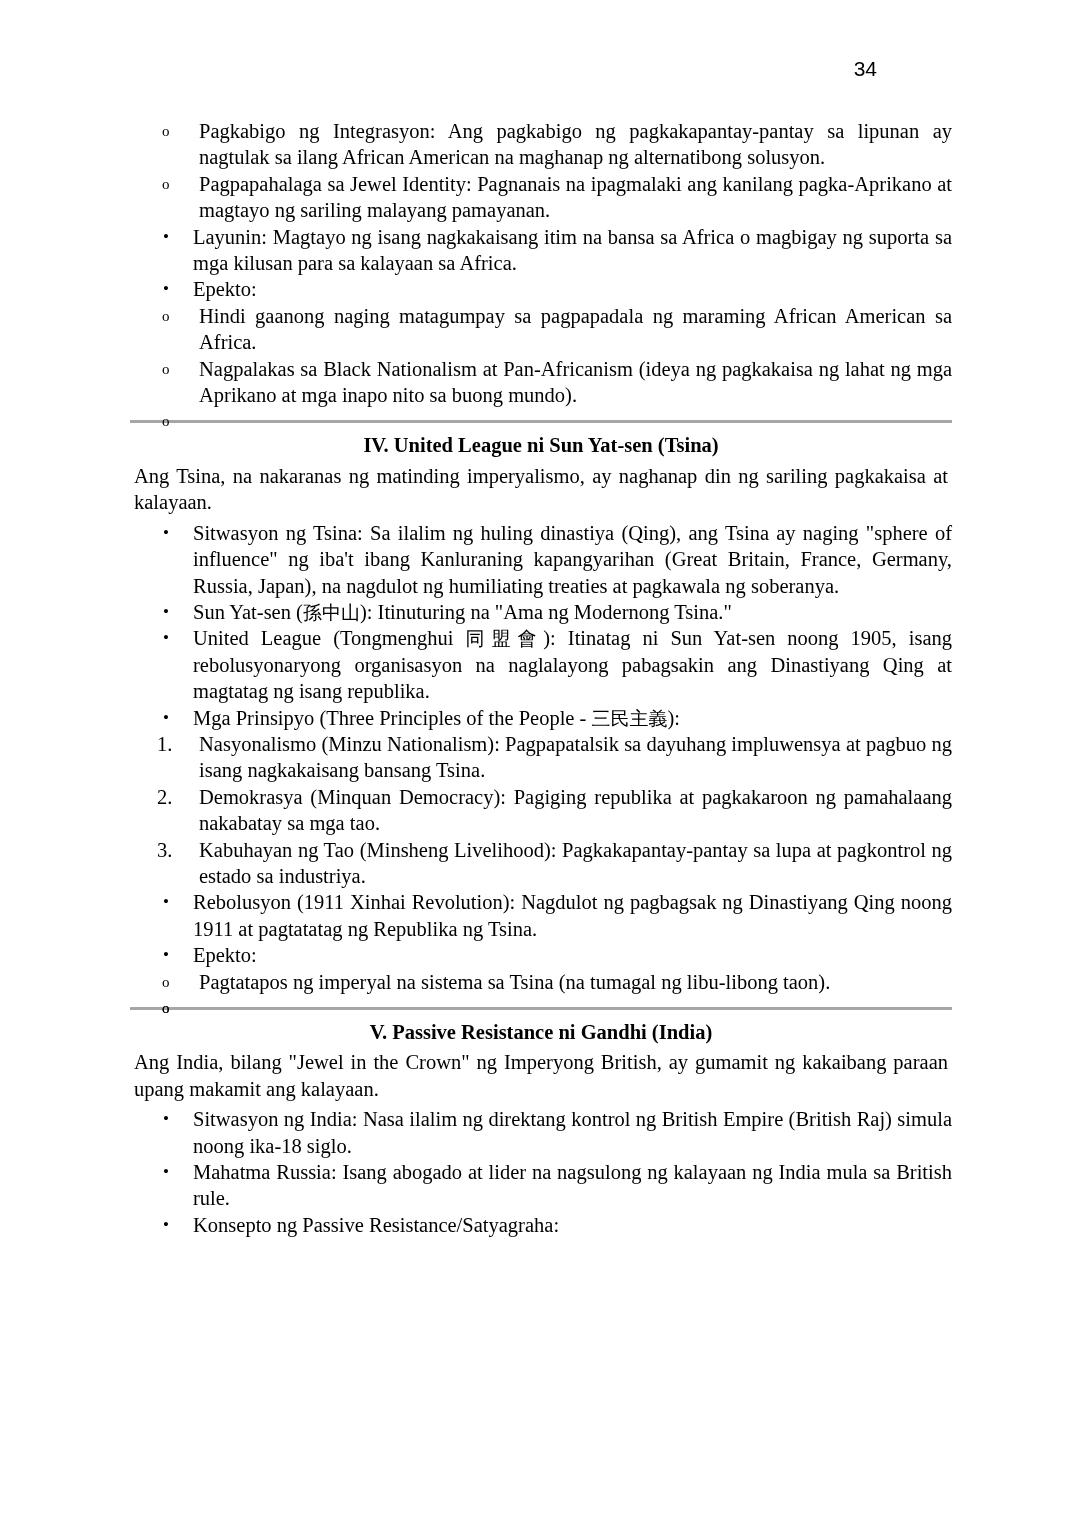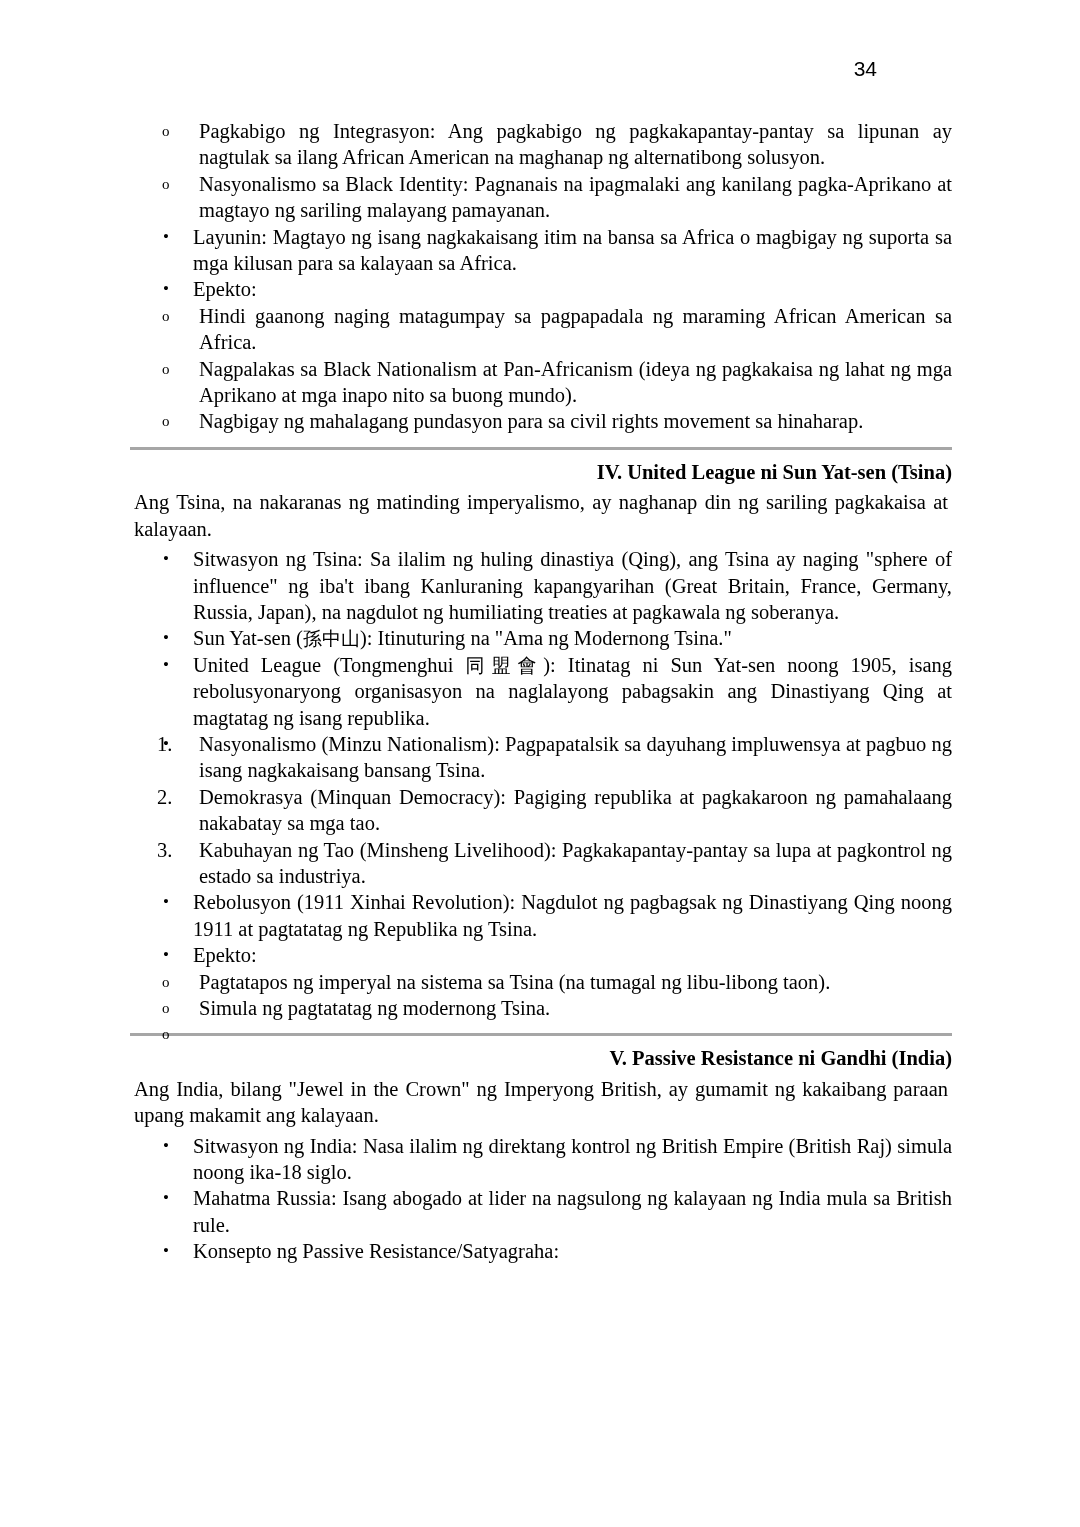--- a/index.html
+++ b/index.html
@@ -40,21 +40,21 @@
     line-height: 26.4px;
     text-align: justify;
     margin: 4px;
     hyphens: none;
   }
   .heading {
     font-size: 20.5px;
     line-height: 26.4px;
     font-weight: bold;
     margin: 0;
-    text-align: right;
+    text-align: center;
   }
   .section-rule {
     border: 0;
     border-top: 3px solid #a6a6a6;
     margin: 12px 0 9px 0;
     width: 100%;
   }
   
   ul.lvl1, ul.lvl2, ol.lvl2 {
     margin: 0;
@@ -108,21 +108,21 @@
 
   <div class="content">
 
     <ul class="lvl2">
       <li>
         <span class="bullet">o</span>
         <b>Pagkabigo ng Integrasyon:</b><span> Ang pagkabigo ng pagkakapantay-pantay sa lipunan ay nagtulak sa ilang African American na maghanap ng alternatibong solusyon.</span>
       </li>
       <li>
         <span class="bullet">o</span>
-        <b>Nasyonalismo sa Black Identity:</b><span> Pagnanais na ipagmalaki ang kanilang pagka-Aprikano at magtayo ng sariling malayang pamayanan.</span>
+        <b>Pagpapahalaga sa Jewel Identity:</b><span> Pagnanais na ipagmalaki ang kanilang pagka-Aprikano at magtayo ng sariling malayang pamayanan.</span>
       </li>
     </ul>
 
     <ul class="lvl1">
       <li>
         <span class="bullet">•</span>
         <b>Layunin:</b><span> Magtayo ng isang nagkakaisang itim na bansa sa Africa o magbigay ng suporta sa mga kilusan para sa kalayaan sa Africa.</span>
       </li>
       <li>
         <span class="bullet">•</span>
@@ -134,21 +134,20 @@
       <li>
         <span class="bullet">o</span>
         <span>Hindi gaanong naging matagumpay sa pagpapadala ng maraming African American sa Africa.</span>
       </li>
       <li>
         <span class="bullet">o</span>
         <span>Nagpalakas sa </span><b>Black Nationalism</b><span> at </span><b>Pan-Africanism</b><span> (ideya ng pagkakaisa ng lahat ng mga Aprikano at mga inapo nito sa buong mundo).</span>
       </li>
       <li>
         <span class="bullet">o</span>
-        <span>Nagbigay ng mahalagang pundasyon para sa civil rights movement sa hinaharap.</span>
       </li>
     </ul>
 
     <hr class="section-rule">
 
     <div class="heading">IV. United League ni Sun Yat-sen (Tsina)</div>
     <div class="para">Ang Tsina, na nakaranas ng matinding imperyalismo, ay naghanap din ng sariling pagkakaisa at kalayaan.</div>
 
     <ul class="lvl1">
       <li>
@@ -158,20 +157,21 @@
       <li>
         <span class="bullet">•</span>
         <b><span>Sun Yat-sen (</span><span class="cjk">孫中山</span><span>):</span></b><span> Itinuturing na "Ama ng Modernong Tsina."</span>
       </li>
       <li>
         <span class="bullet">•</span>
         <b><span>United League (Tongmenghui </span><span class="cjk">同盟會</span><span>):</span></b><span> Itinatag ni Sun Yat-sen noong 1905, isang rebolusyonaryong organisasyon na naglalayong pabagsakin ang Dinastiyang Qing at magtatag ng isang republika.</span>
       </li>
       <li>
         <span class="bullet">•</span>
+        <b><span>Mga Prinsipyo (Three Principles of the People - </span><span class="cjk">三民主義</span><span>):</span></b>
       </li>
     </ul>
 
     <ol class="lvl2">
       <li>
         <span class="marker">1.</span>
         <b>Nasyonalismo (Minzu Nationalism):</b><span> Pagpapatalsik sa dayuhang impluwensya at pagbuo ng isang nagkakaisang bansang Tsina.</span>
       </li>
       <li>
         <span class="marker">2.</span>
@@ -194,21 +194,20 @@
       </li>
     </ul>
 
     <ul class="lvl2">
       <li>
         <span class="bullet">o</span>
         <span>Pagtatapos ng imperyal na sistema sa Tsina (na tumagal ng libu-libong taon).</span>
       </li>
       <li>
         <span class="bullet">o</span>
-        <span>Simula ng pagtatatag ng modernong Tsina.</span>
       </li>
       <li>
         <span class="bullet">o</span>
       </li>
     </ul>
 
     <hr class="section-rule">
 
     <div class="heading">V. Passive Resistance ni Gandhi (India)</div>
     <div class="para">Ang India, bilang "Jewel in the Crown" ng Imperyong British, ay gumamit ng kakaibang paraan upang makamit ang kalayaan.</div>

